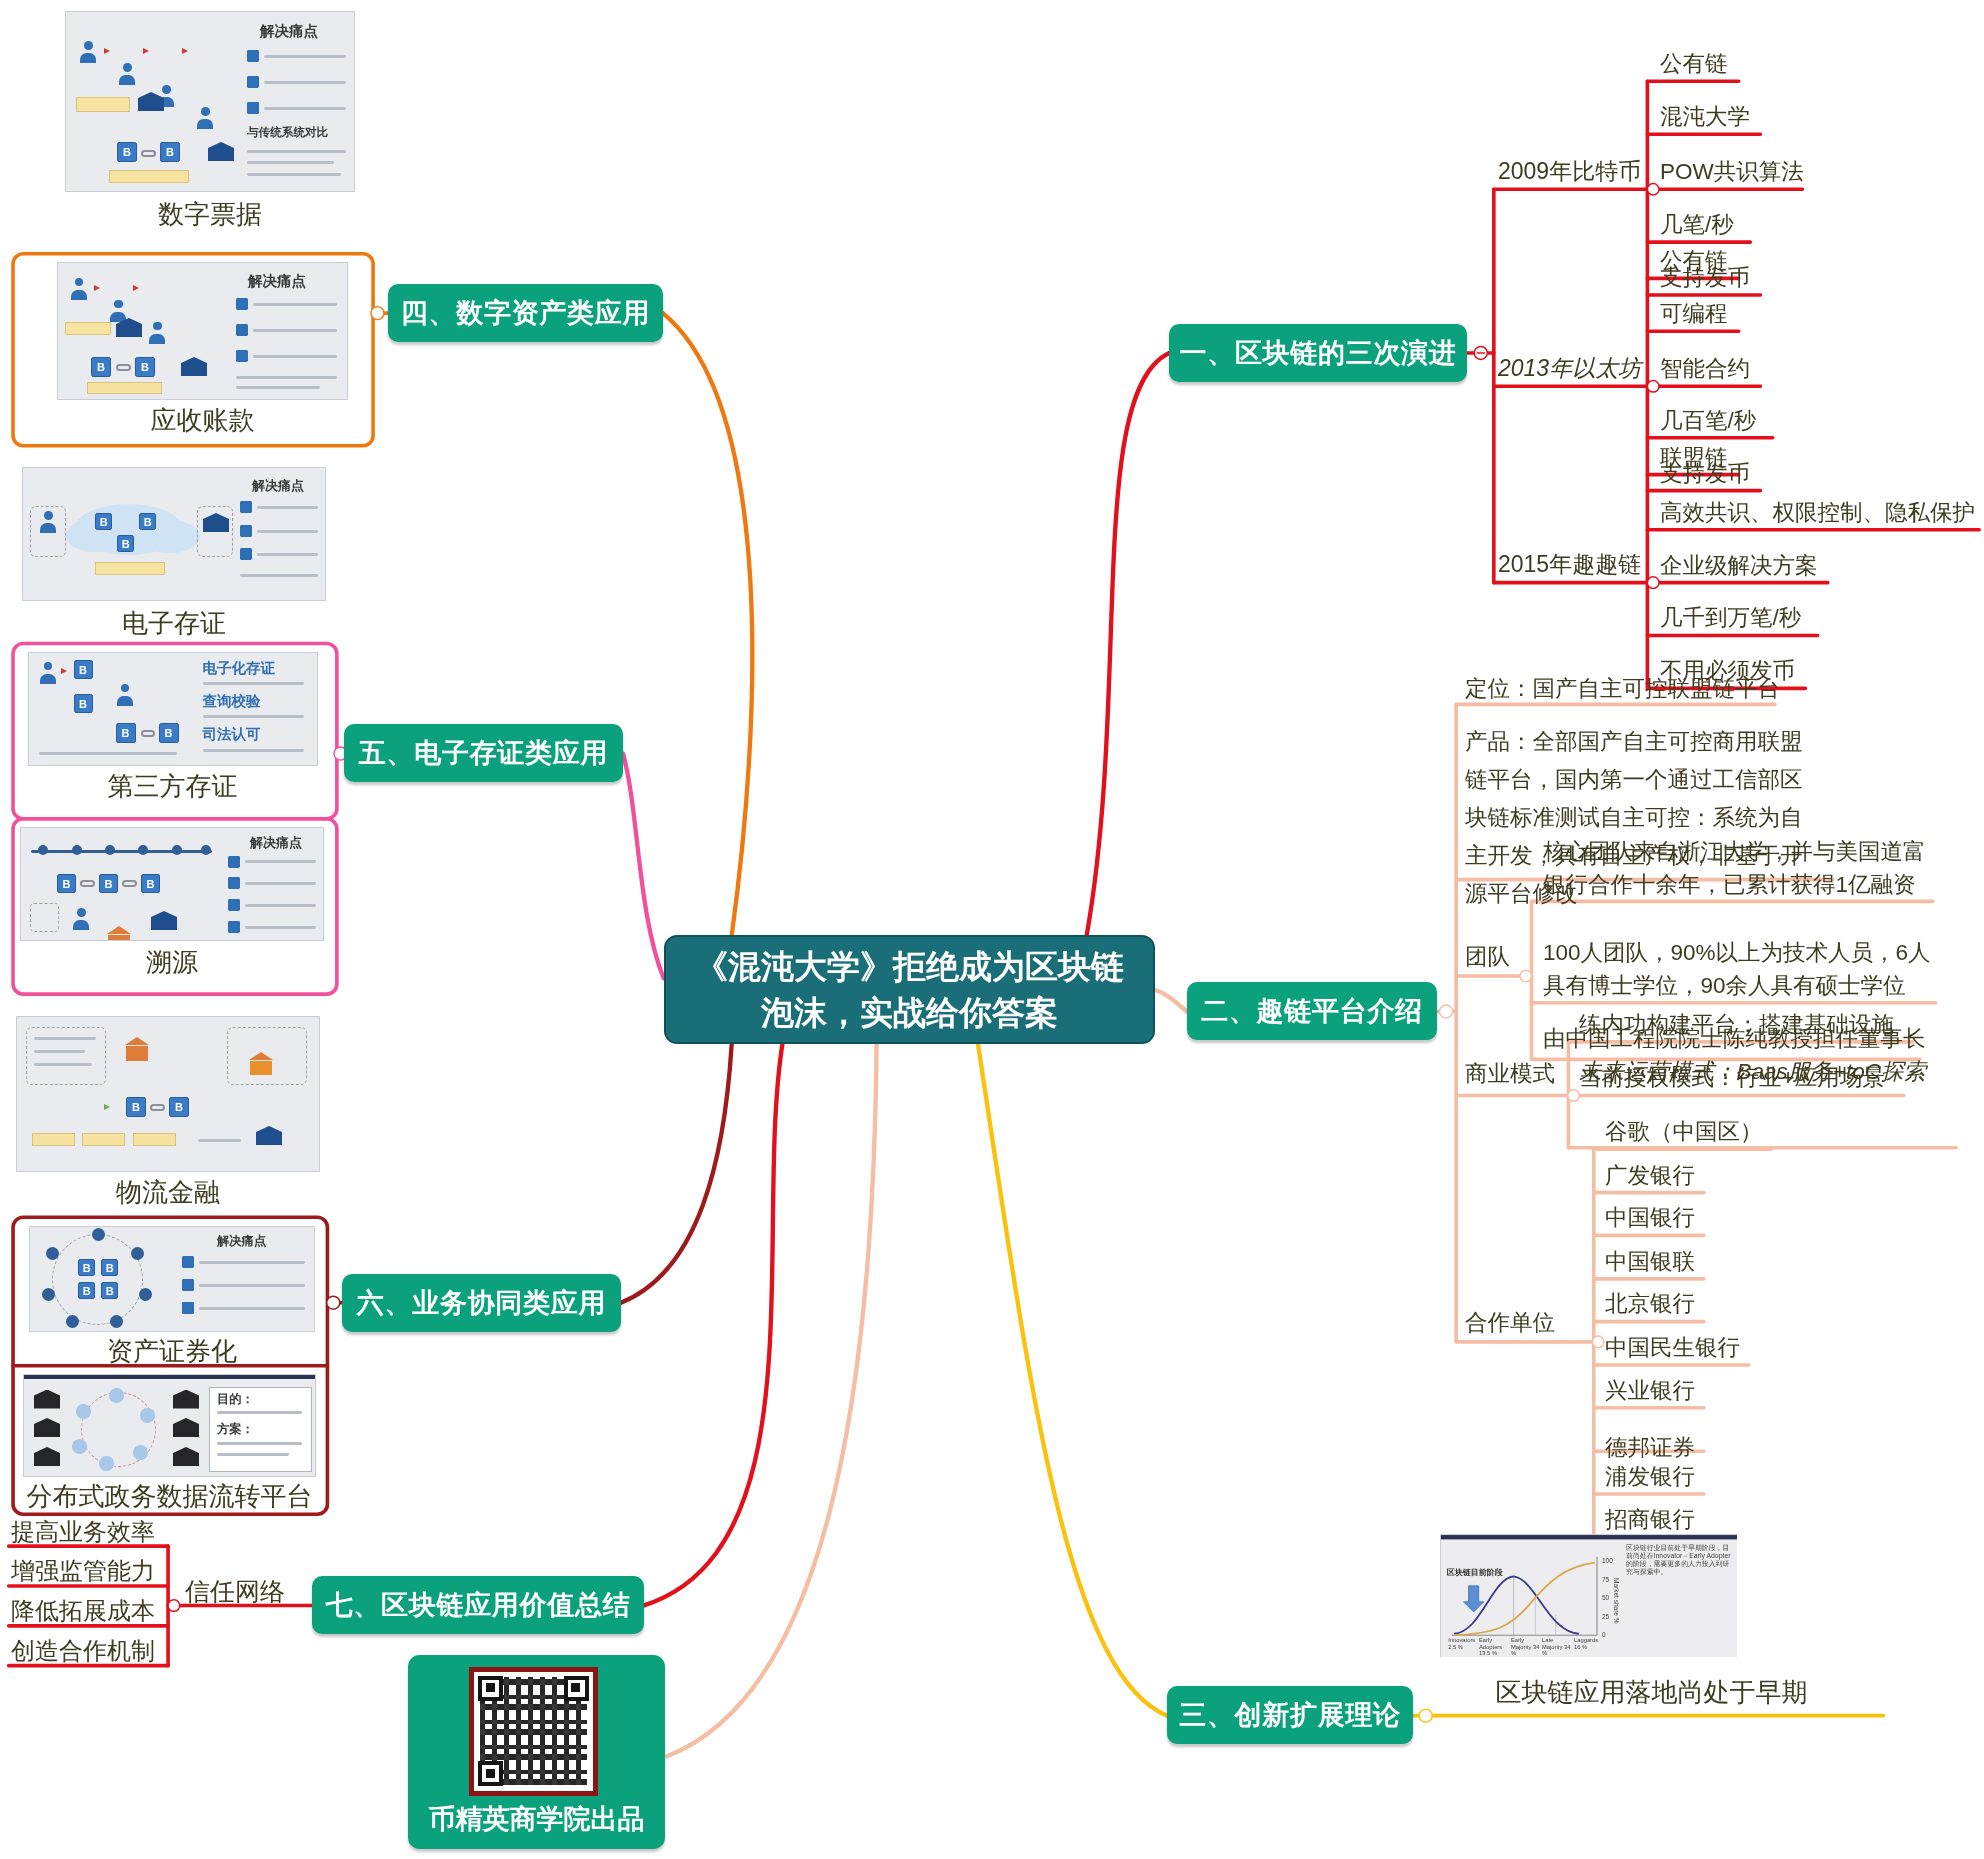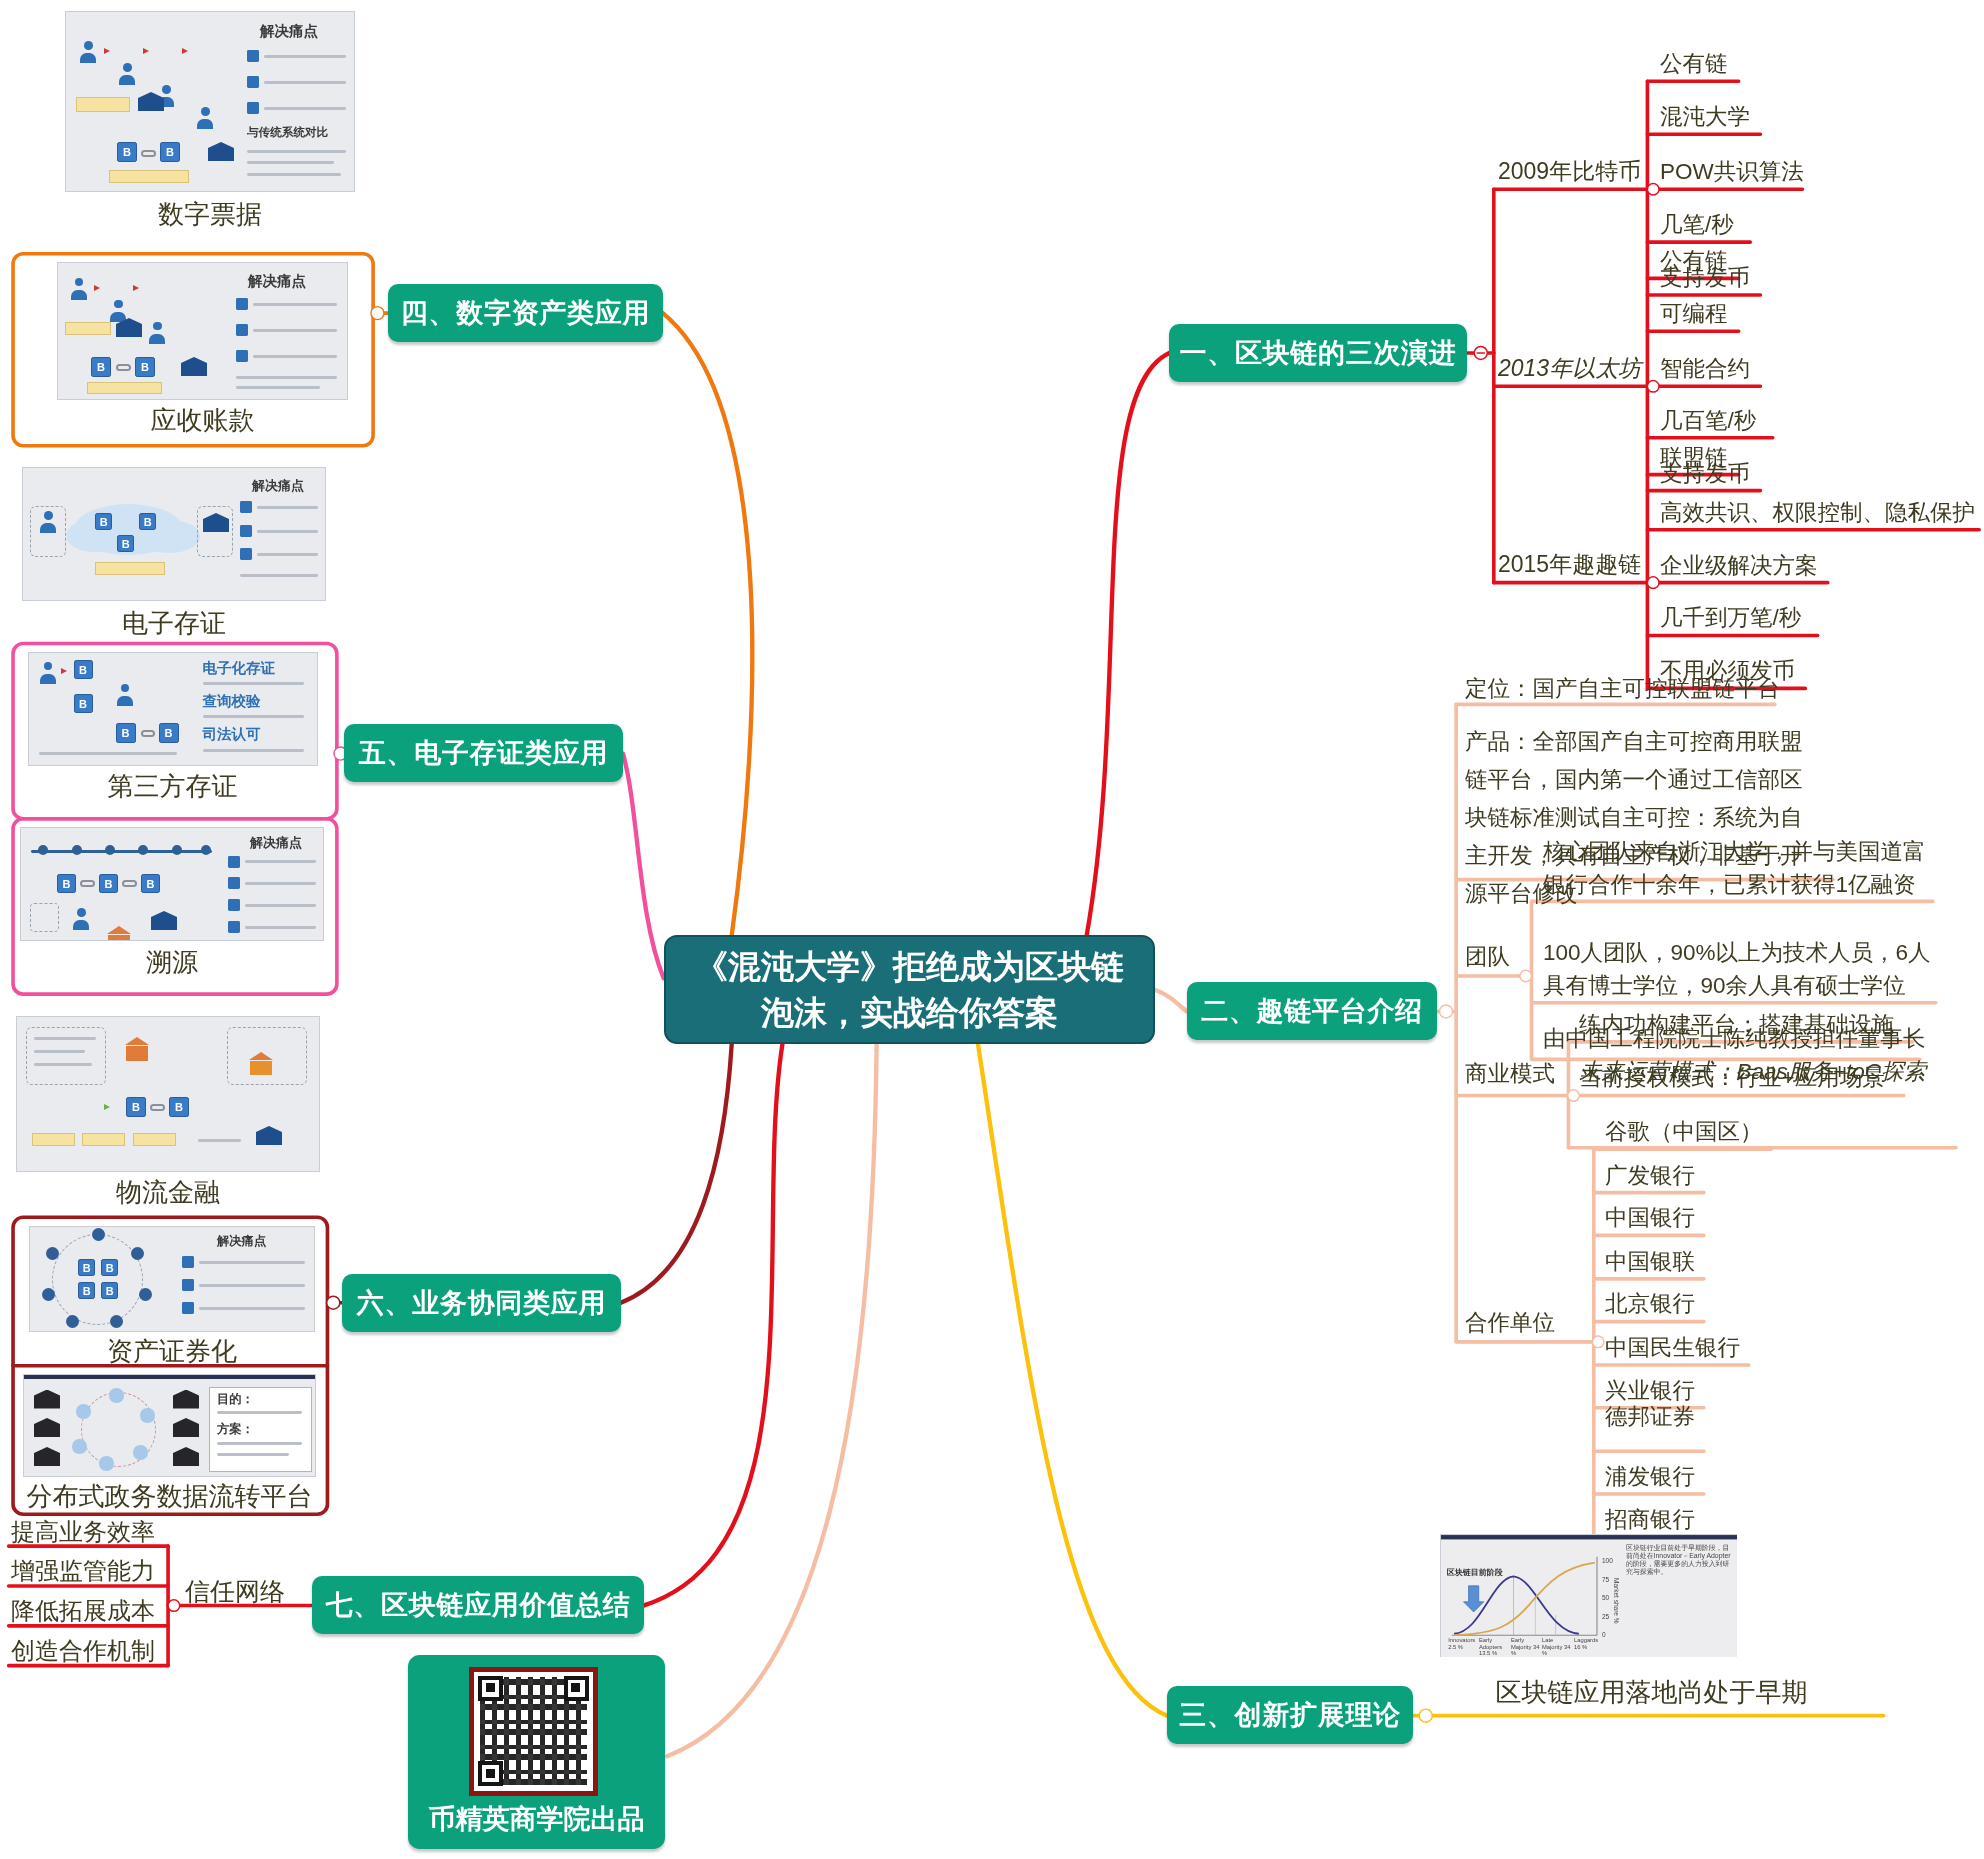--- a/index.html
+++ b/index.html
@@ -173,21 +173,21 @@
   <div class="node t31" style="left:1579px;top:1057px;width:384px;font-style:italic;">未来运营模式：Baas服务+toC探索</div>
 
   <div class="node t31" style="left:1465px;top:1308px;width:116px;">合作单位</div>
   <div class="node t31" style="left:1605px;top:1117px;">谷歌（中国区）</div>
   <div class="node t31" style="left:1605px;top:1161px;">广发银行</div>
   <div class="node t31" style="left:1605px;top:1203px;">中国银行</div>
   <div class="node t31" style="left:1605px;top:1247px;">中国银联</div>
   <div class="node t31" style="left:1605px;top:1289px;">北京银行</div>
   <div class="node t31" style="left:1605px;top:1333px;">中国民生银行</div>
   <div class="node t31" style="left:1605px;top:1376px;">兴业银行</div>
-  <div class="node t31" style="left:1605px;top:1402px;">德邦证券</div>
+  <div class="node t31" style="left:1605px;top:1433px;">德邦证券</div>
   <div class="node t31" style="left:1605px;top:1462px;">浦发银行</div>
   <div class="node t31" style="left:1605px;top:1505px;">招商银行</div>
 
   <div class="chart-box">
     <svg width="296" height="122" viewBox="0 0 408 168">
       <rect x="0" y="0" width="408" height="168" fill="#ededef"></rect>
       <rect x="0" y="0" width="408" height="6" fill="#2b3150"></rect>
       <line x1="15" y1="138" x2="215" y2="138" stroke="#888" stroke-width="1.5"></line>
       <line x1="215" y1="30" x2="215" y2="138" stroke="#888" stroke-width="1.5"></line>
       <line x1="100" y1="57" x2="100" y2="138" stroke="#aaa" stroke-width="1"></line>

